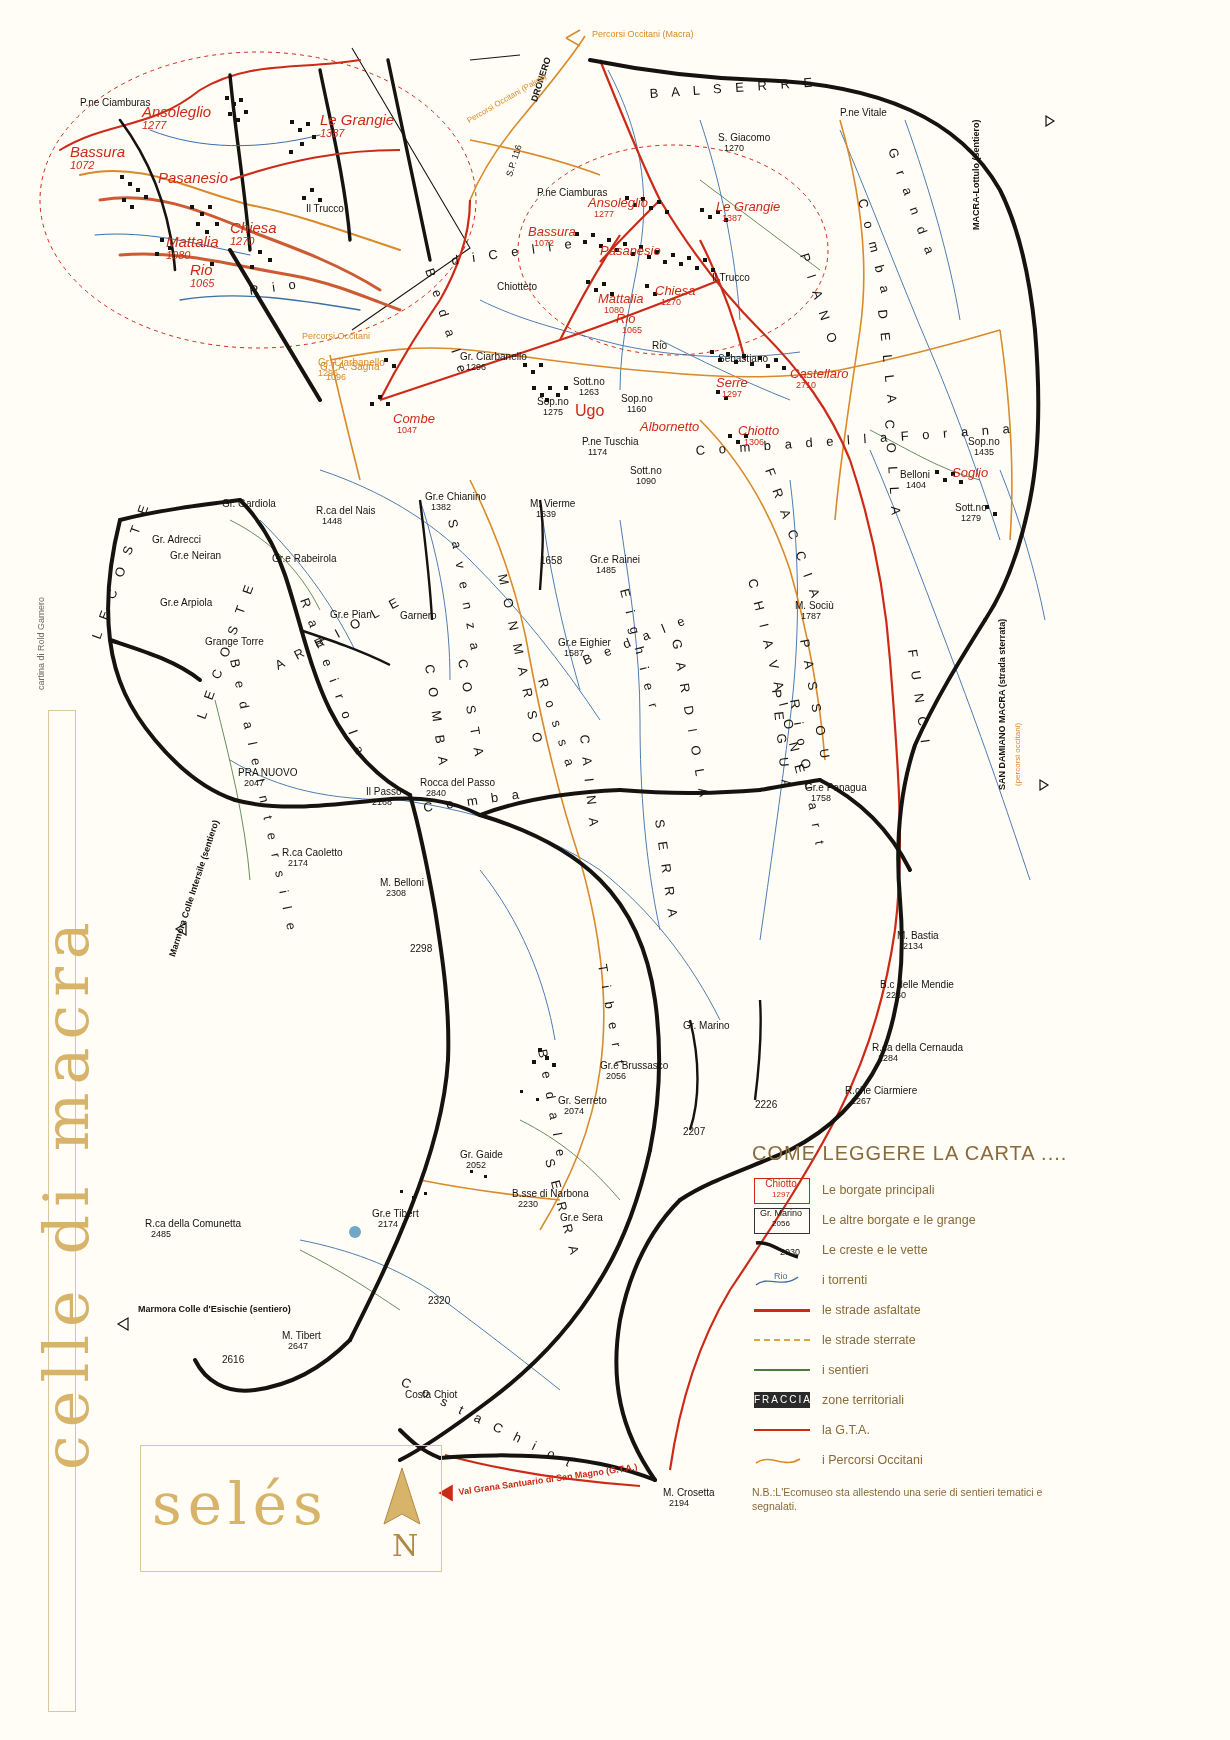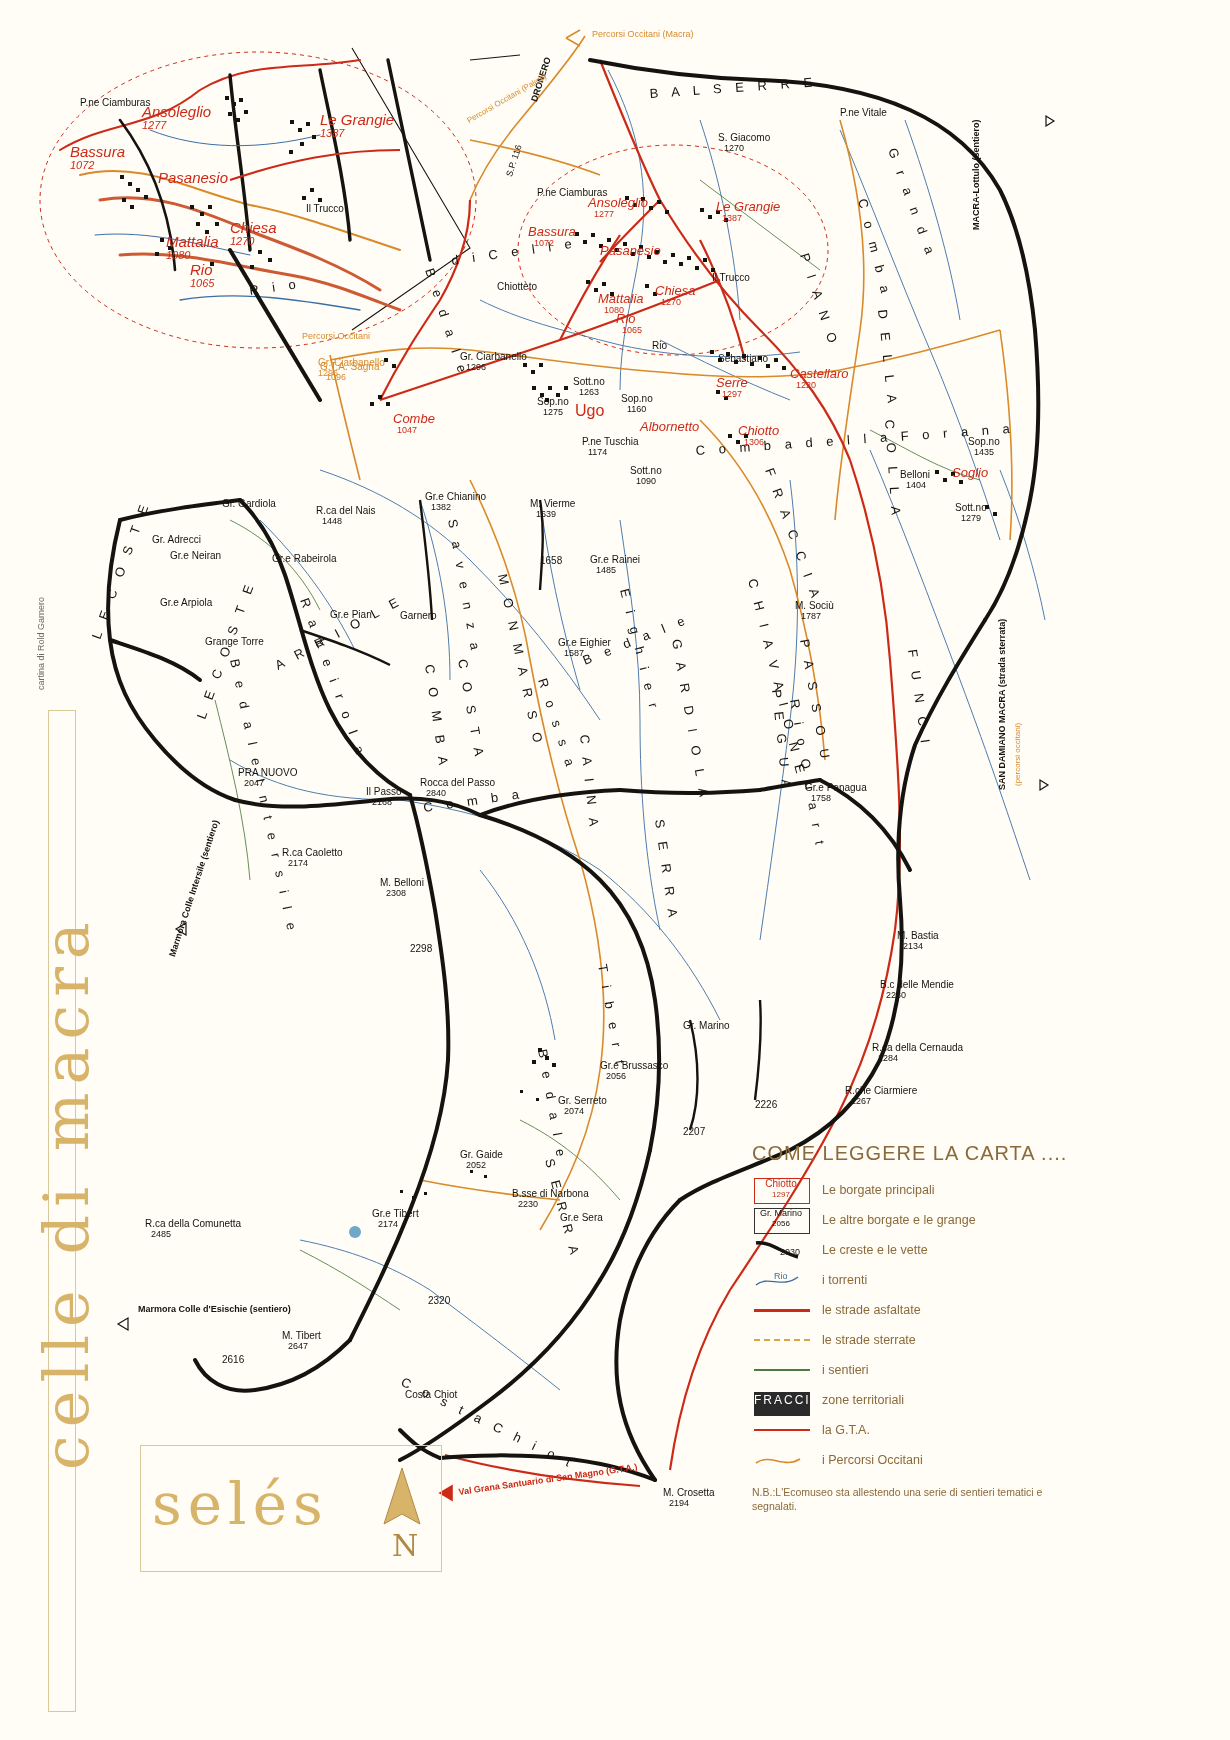--- a/index.html
+++ b/index.html
@@ -36,22 +36,22 @@
     letter-spacing:1px;}
   .lrow{display:flex;align-items:center;height:30px;}
   .lsym{width:62px;height:26px;position:relative;flex:0 0 62px;}
   .ltxt{font-size:12.5px;color:#8a6a3a;margin-left:8px;}
   .lnote{margin-top:10px;font-size:10.5px;color:#8a6a3a;line-height:1.35;}
   .lbox{position:absolute;left:2px;top:1px;width:54px;height:24px;border:1px solid #cc2a18;}
   .lbox2{position:absolute;left:2px;top:1px;width:54px;height:24px;border:1px solid #333;}
   .lboxtxt{position:absolute;left:0;top:1px;width:58px;text-align:center;font-size:9px;}
   .lline{position:absolute;left:2px;top:12px;width:56px;height:2px;}
   .ldash{position:absolute;left:2px;top:12px;width:56px;height:0;border-top:2px dashed #d9a441;}
-  .lzone{position:absolute;left:2px;top:5px;width:56px;height:24px;background:#2a2a2a;
-    color:#fff;font-size:12px;letter-spacing:2px;text-align:center;line-height:16px;}
+  .lzone{position:absolute;left:2px;top:5px;width:56px;height:16px;background:#2a2a2a;
+    color:#fff;font-size:10px;letter-spacing:2px;text-align:center;line-height:16px;}
 </style>
 </head>
 <body>
 
 <svg id="map" viewBox="0 0 1230 1740">
   <rect x="0" y="0" width="1230" height="1740" fill="#fffdf6"></rect>
 
   <ellipse cx="258" cy="200" rx="218" ry="148" fill="none" stroke="#cc2a18" stroke-width="1" stroke-dasharray="4 4"></ellipse>
 
   <ellipse cx="673" cy="250" rx="155" ry="105" fill="none" stroke="#cc2a18" stroke-width="1" stroke-dasharray="4 4"></ellipse>
@@ -433,21 +433,21 @@
         <span class="e" style="margin-left: 6px;">1065</span>
       </div>
       <div class="lbl black" style="left: 652px; top: 341px;">
         <span class="n">Rio</span>
       </div>
       <div class="lbl black" style="left: 718px; top: 354px;">
         <span class="n">Sebastiano</span>
       </div>
       <div class="lbl red" style="left: 790px; top: 367px;">
         <span class="n" style="font-size: 13px; font-style: italic;">Castellaro</span>
-        <span class="e" style="margin-left: 6px;">1220</span>
+        <span class="e" style="margin-left: 6px;">2710</span>
       </div>
       <div class="lbl red" style="left: 716px; top: 376px;">
         <span class="n" style="font-size: 13px; font-style: italic;">Serre</span>
         <span class="e" style="margin-left: 6px;">1297</span>
       </div>
       <div class="lbl black" style="left: 460px; top: 352px;">
         <span class="n">Gr. Ciarbanello</span>
         <span class="e" style="margin-left: 6px;">1296</span>
       </div>
       <div class="lbl orange" style="left: 320px; top: 362px;">

